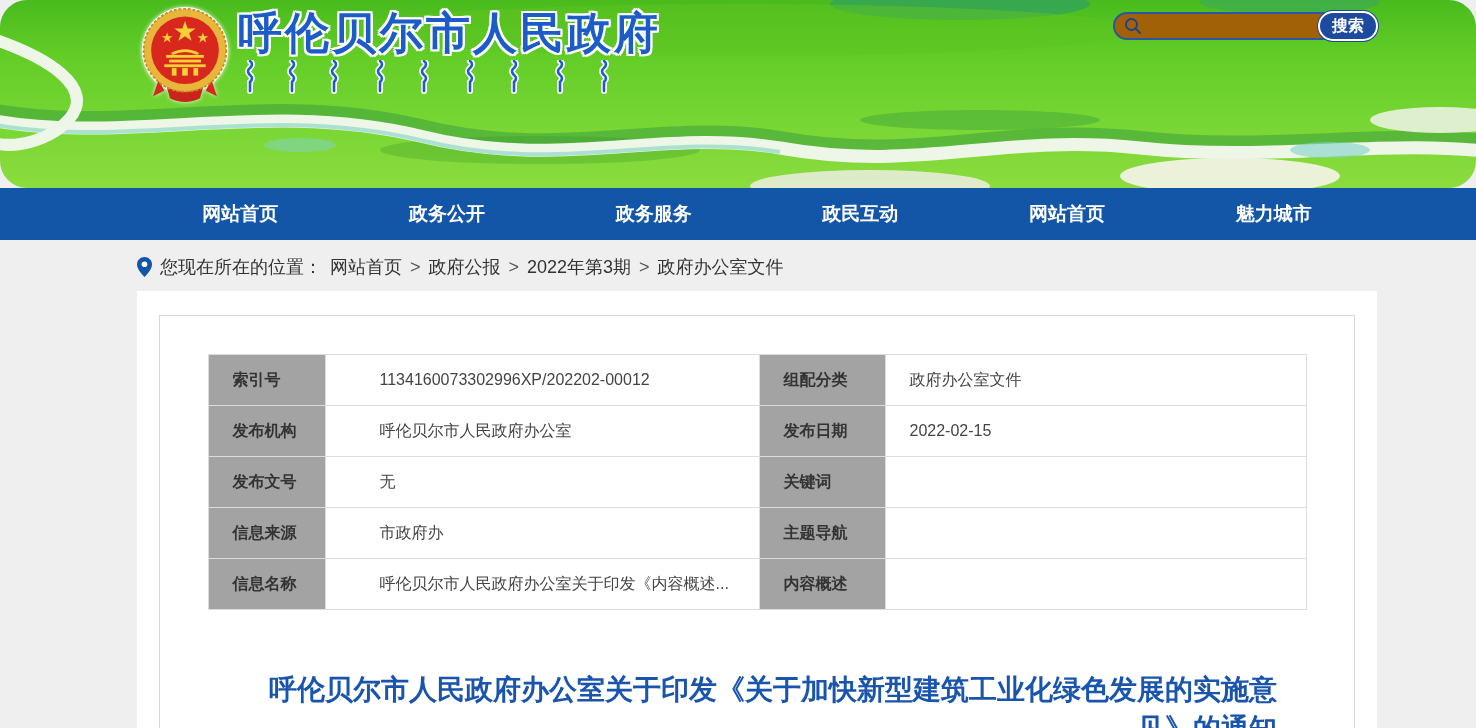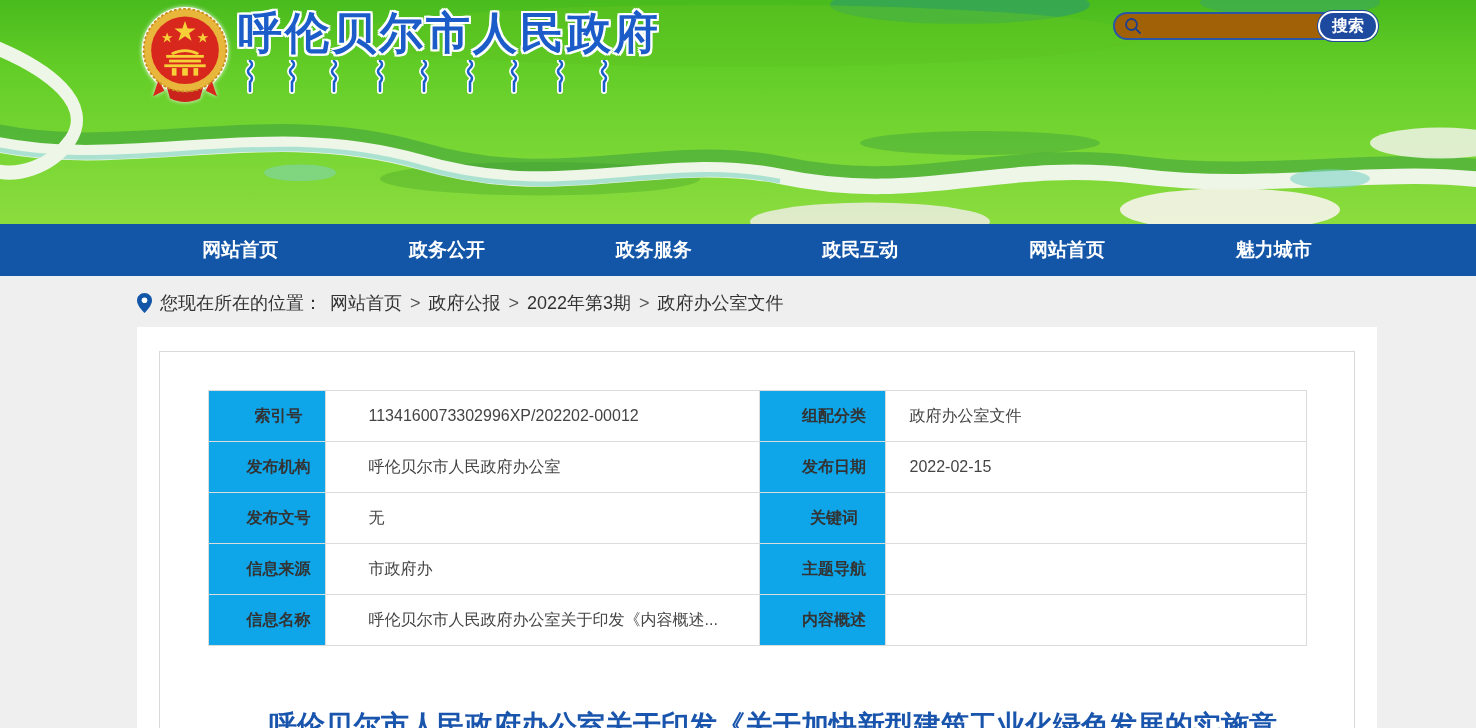--- a/index.html
+++ b/index.html
@@ -1,20 +1,20 @@
 <!DOCTYPE html>
 <html><head>
 <meta charset="utf-8">
 <style>
   * { margin:0; padding:0; box-sizing:border-box; }
   body { font-family: "Liberation Sans", "DejaVu Sans", sans-serif; background:#efeff0; }
   .page { width:1476px; height:728px; overflow:hidden; background:#efeff0; position:relative; }
 
   
-  .banner { position:relative; width:1476px; height:224px; overflow:hidden; }
+  .banner { position:relative; width:1476px; height:188px; overflow:hidden;border-radius:27px; }
   .banner-bg { position:absolute; left:0; top:0; width:100%; height:100%; display:block; }
   .brand { position:absolute; left:138px; top:6px; display:flex; align-items:flex-start; }
   .emblem { width:94px; height:96px; filter:drop-shadow(0 0 2px rgba(255,255,255,.9)); }
   .brand-text { margin-left:6px; padding-top:4px; }
   .site-title {
     font-size:44px; font-weight:bold; color:#1b5cc9; letter-spacing:3px; line-height:1.05;
     text-shadow:-2px 0 #fff, 2px 0 #fff, 0 -2px #fff, 0 2px #fff,
                 -2px -2px #fff, 2px -2px #fff, -2px 2px #fff, 2px 2px #fff;
     white-space:nowrap;
   }
@@ -52,22 +52,22 @@
   .pin-icon { margin-right:8px; display:block; }
   .crumb-prefix { margin-right:8px; }
   .crumb-link { color:#333; text-decoration:none; cursor:pointer; }
   .crumb-sep { margin:0 8px; color:#555; }
 
   
   .content-card { margin-left:137px; width:1240px; background:#fff; padding:24px 0 40px; min-height:460px; }
   .document-panel { margin:0 auto; width:1196px; border:1px solid #d9d9d9; padding:38px 0 70px; background:#fff; }
   .meta-table { width:1098px; margin:0 auto; border-collapse:collapse; table-layout:fixed; }
   .meta-table td { border:1px solid #dcdcdc; height:51px; font-size:16px; overflow:hidden; white-space:nowrap; }
-  .meta-table td.lbl { background:#0ea5e9; text-align:center; font-weight:bold; color:#333;padding-left:24px; }
-  .meta-table td.val { background:#fff; color:#444; padding-left:43px; }
+  .meta-table td.lbl { background:#a3a3a3; text-align:left; font-weight:bold; color:#333;padding-left:24px; }
+  .meta-table td.val { background:#fff; color:#444; padding-left:54px; }
   .meta-table td.val-r { padding-left:24px; }
   .doc-title {
     margin:60px auto 0; max-width:1040px; text-align:right;
     color:#1a55ad; font-size:28px; font-weight:bold; line-height:1.4;
   }
 </style>
 </head>
 <body>
 
 <div class="page">

